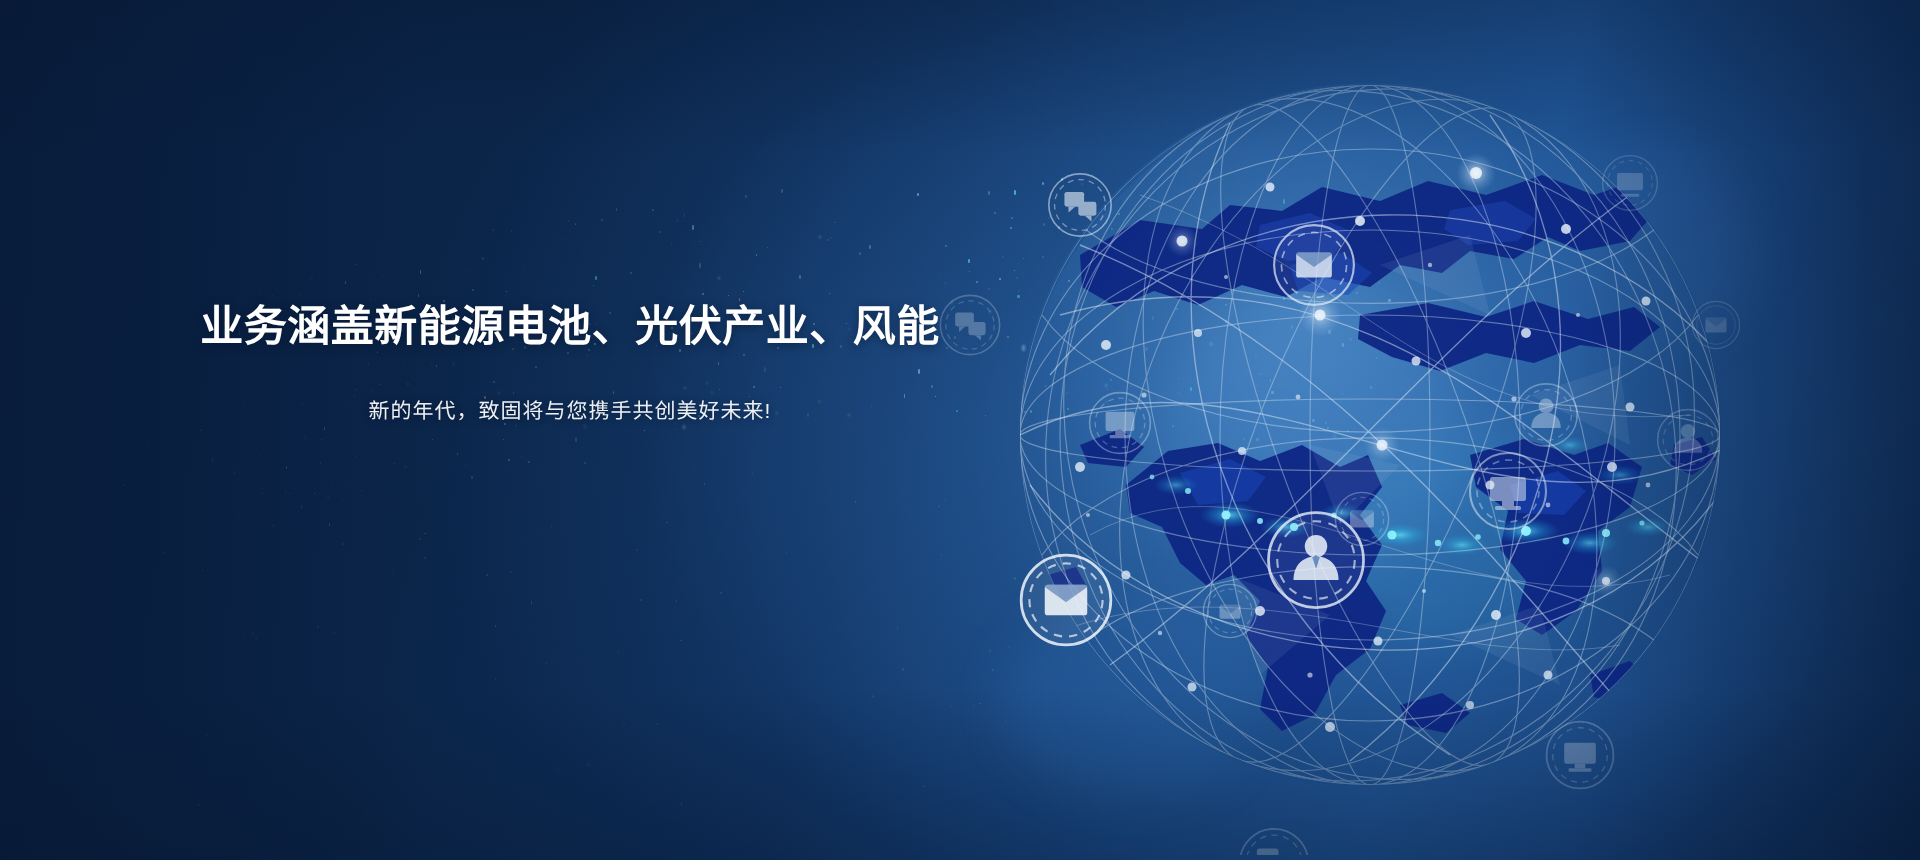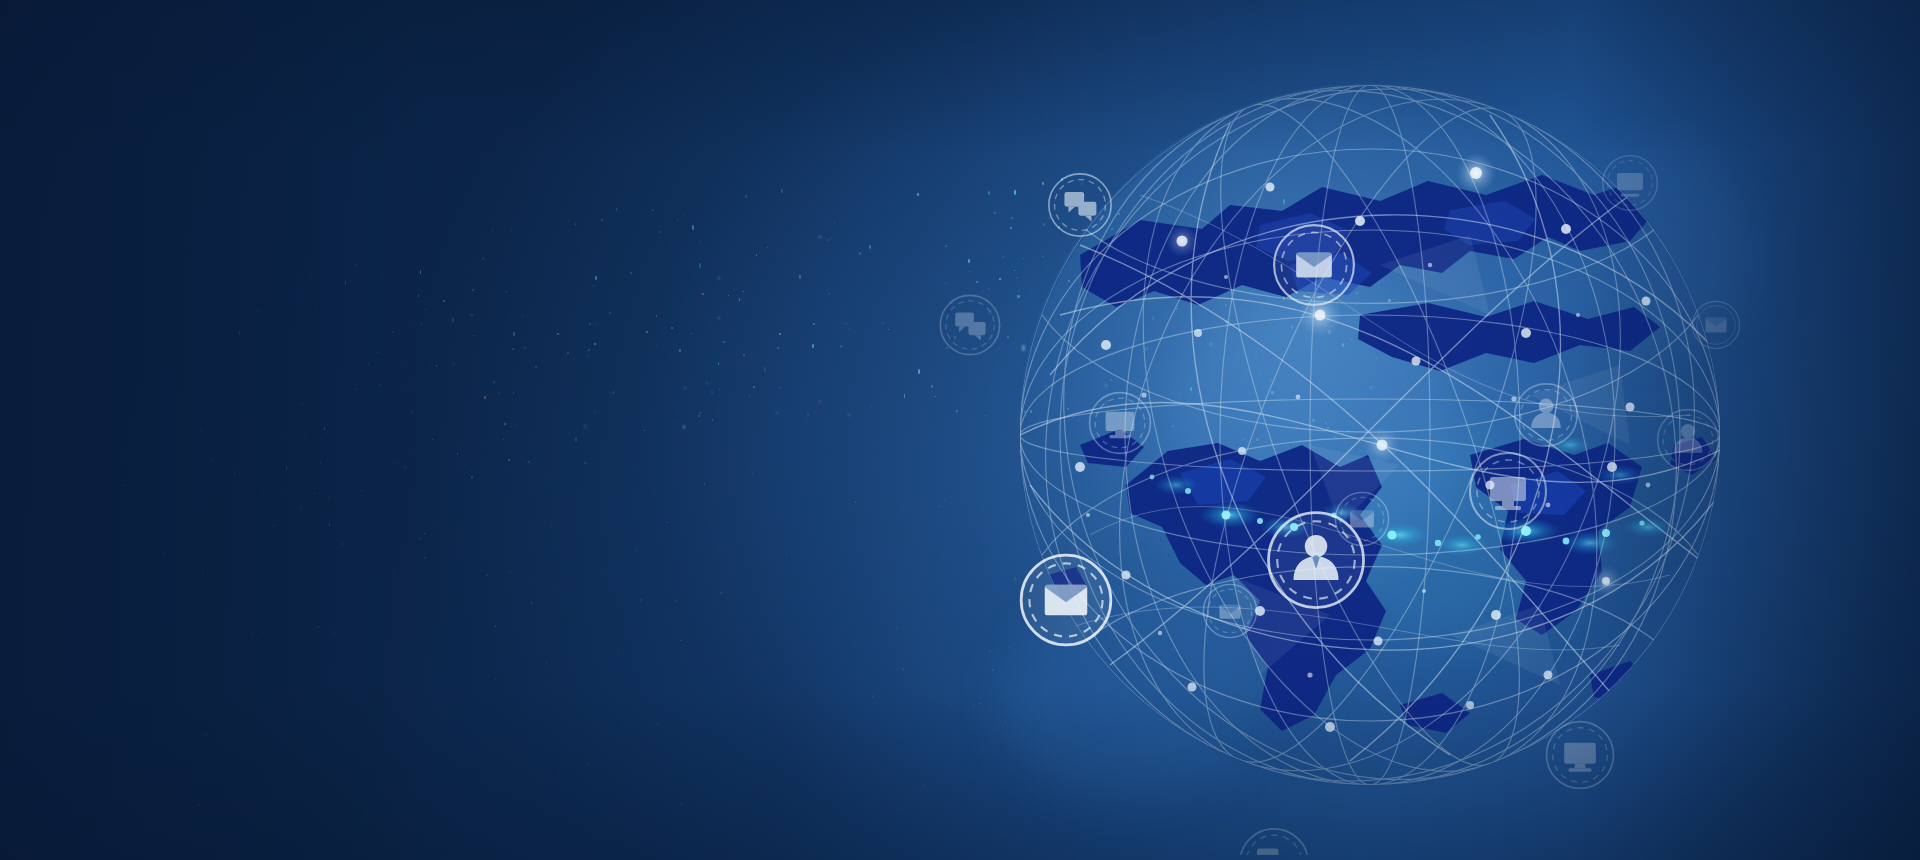--- a/index.html
+++ b/index.html
@@ -854,18 +854,19 @@
             <rect x="-18" y="-14" width="36" height="24" rx="2.5"></rect>
             <rect x="-13" y="15" width="26" height="4" rx="1.5"></rect>
           </g>
         </g>
       </g>
     </svg>
   </div>
 
   <div class="copy">
     <h1 class="headline">
-      <br>
+      <span class="l1">业务涵盖新能源电池、光伏产业、风能</span><br>
     </h1>
+    <p class="subline">新的年代，致固将与您携手共创美好未来!</p>
   </div>
 
   <div class="vignette"></div>
 </div>
 
 </body></html>

